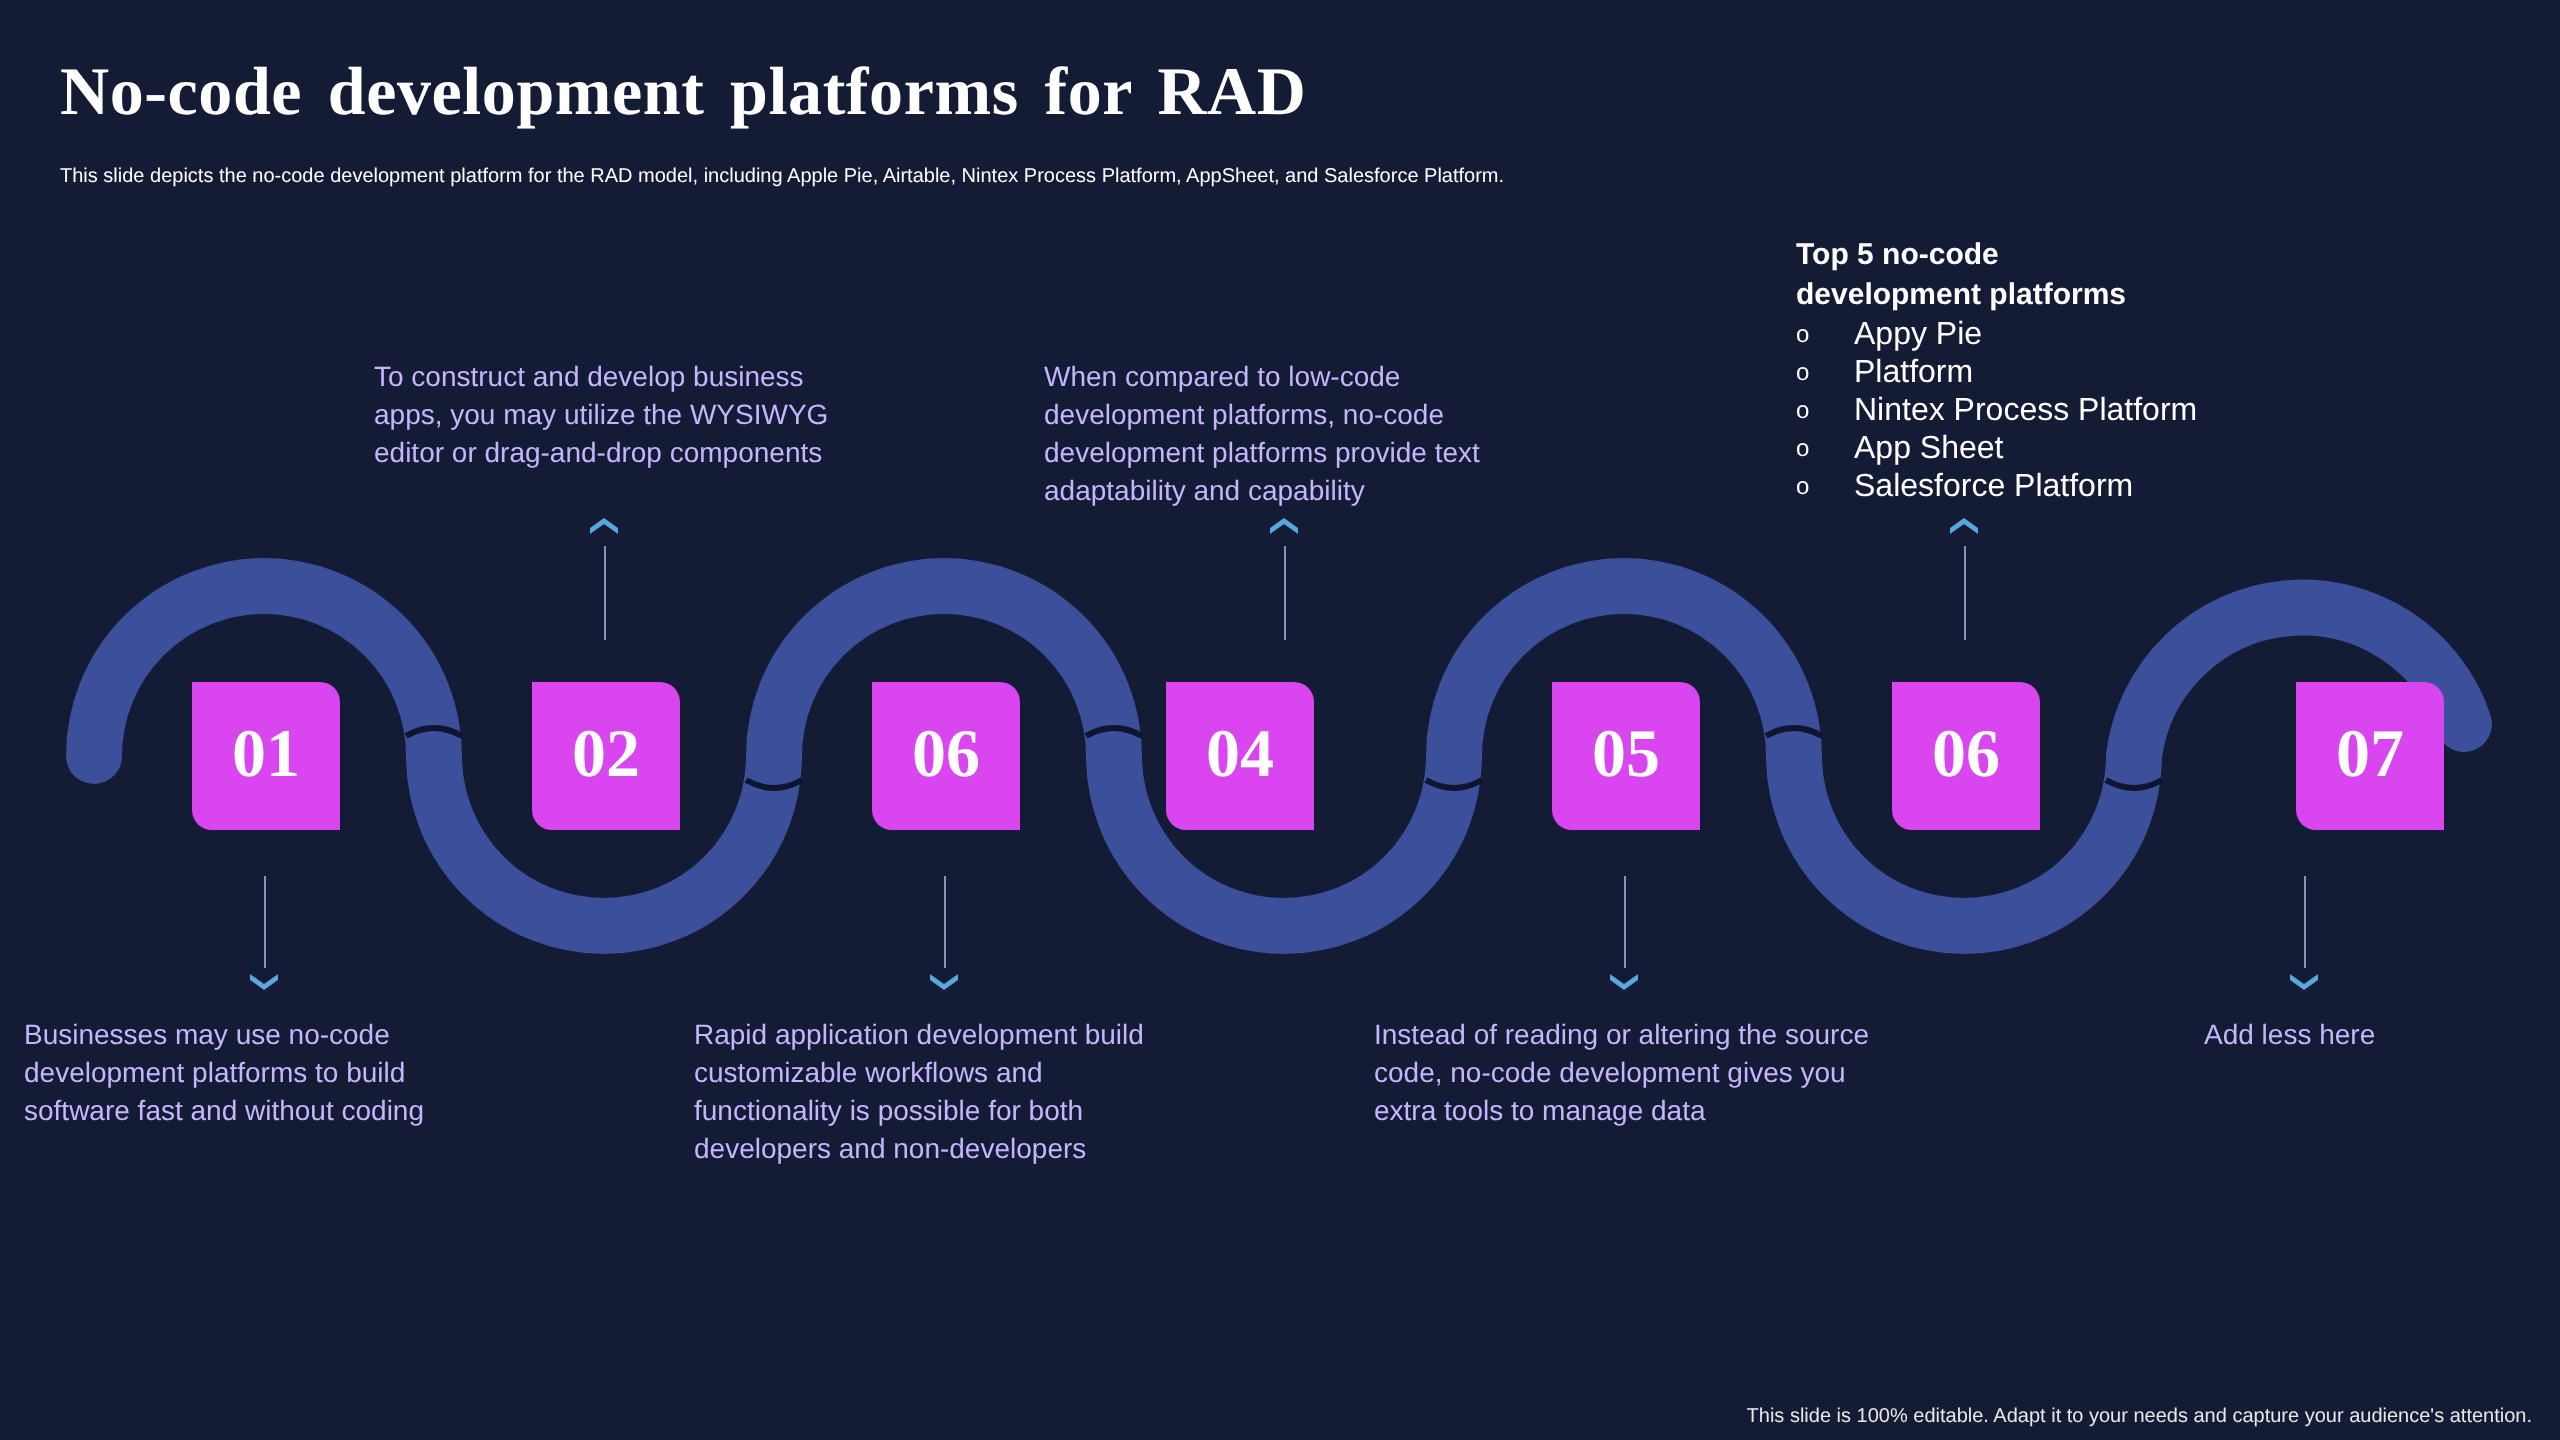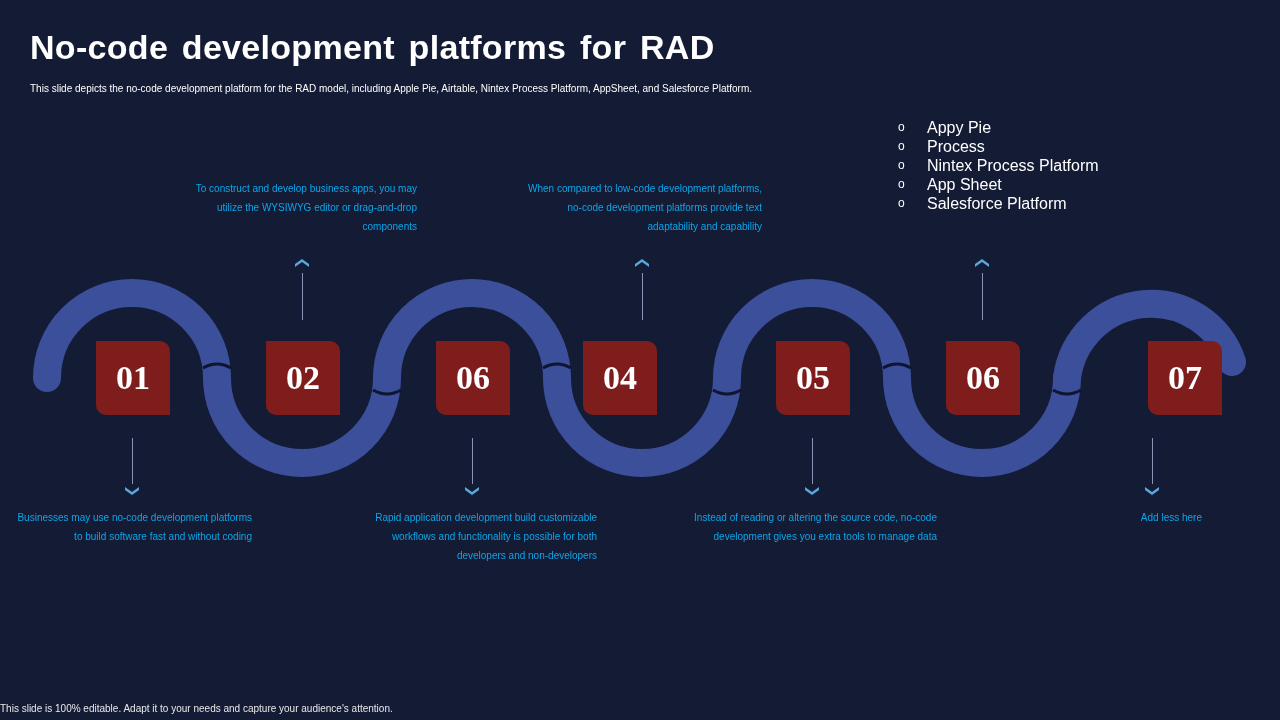--- a/index.html
+++ b/index.html
@@ -1,22 +1,22 @@
 <!DOCTYPE html>
 <html><head>
 <meta charset="utf-8">
 <style>
   html,body{margin:0;padding:0;}
   body{width:1280px;height:720px;background:#141b35;position:relative;overflow:hidden;font-family:"Liberation Sans",sans-serif;color:#fff;}
-  .title{position:absolute;left:30px;top:28px;font-family:Liberation Sans, sans-serif;font-weight:bold;font-size:34px;letter-spacing:0.3px;word-spacing:4px;}
+  .title{position:absolute;left:30px;top:28px;font-family:Liberation Serif, serif;font-weight:bold;font-size:34px;letter-spacing:0.3px;word-spacing:4px;}
   .subtitle{position:absolute;left:30px;top:83px;font-size:10px;color:#fff;}
-  .footer{position:absolute;left:0;width:1254px;top:703px;text-align:left;font-size:10px;color:#e8e8e8;}
+  .footer{position:absolute;left:12px;width:1254px;top:703px;text-align:right;font-size:10px;color:#e8e8e8;}
   svg.wave{position:absolute;left:0;top:0;}
-  .box{position:absolute;width:74px;height:74px;background:#7f1d1d;border-radius:0 10px 0 10px;display:flex;align-items:center;justify-content:center;font-family:"Liberation Serif",serif;font-weight:bold;font-size:34px;color:#fff;top:341px;}
-  .desc{position:absolute;text-align:right;font-size:10px;line-height:19px;color:#0ea5e9;width:240px;}
+  .box{position:absolute;width:74px;height:74px;background:#d946ef;border-radius:0 10px 0 10px;display:flex;align-items:center;justify-content:center;font-family:"Liberation Serif",serif;font-weight:bold;font-size:34px;color:#fff;top:341px;}
+  .desc{position:absolute;text-align:left;font-size:14px;line-height:19px;color:#c4b5fd;width:240px;}
   .connector{position:absolute;width:1px;background:#8a93b4;}
   .chev{position:absolute;width:16px;height:10px;}
   .list-block{position:absolute;left:898px;top:118px;width:260px;}
   .list-title{font-weight:bold;font-size:15px;line-height:20px;}
   .list-item{font-size:16px;line-height:19px;display:flex;}
   .bullet{width:29px;font-size:12px;line-height:19px;}
 </style>
 </head>
 <body>
 
@@ -86,27 +86,28 @@
 
 <div class="desc" style="left:12px;top:508px;width:240px">Businesses may use no-code development platforms to build software fast and without coding</div>
 <div class="desc" style="left:347px;top:508px;width:250px">Rapid application development build customizable workflows and functionality  is possible for both developers and non-developers</div>
 <div class="desc" style="left:687px;top:508px;width:250px">Instead  of reading or altering the source code, no-code development gives you extra tools to manage data</div>
 <div class="desc" style="left:1102px;top:508px;width:100px">Add less here</div>
 
 <div class="desc" style="left:187px;top:179px;width:230px">To construct  and develop business apps, you may utilize the WYSIWYG  editor or drag-and-drop components</div>
 <div class="desc" style="left:522px;top:179px;width:240px">When compared to low-code development platforms, no-code development platforms provide text adaptability and capability</div>
 
 <div class="list-block">
+  <div class="list-title" style="width:190px">Top 5 no-code development platforms</div>
   <div class="list-item">
       <span class="bullet">o</span>
       <span>Appy Pie</span>
     </div>
   <div class="list-item">
       <span class="bullet">o</span>
-      <span>Process</span>
+      <span>Platform</span>
     </div>
   <div class="list-item">
       <span class="bullet">o</span>
       <span>Nintex  Process Platform</span>
     </div>
   <div class="list-item">
       <span class="bullet">o</span>
       <span>App Sheet</span>
     </div>
   <div class="list-item">

